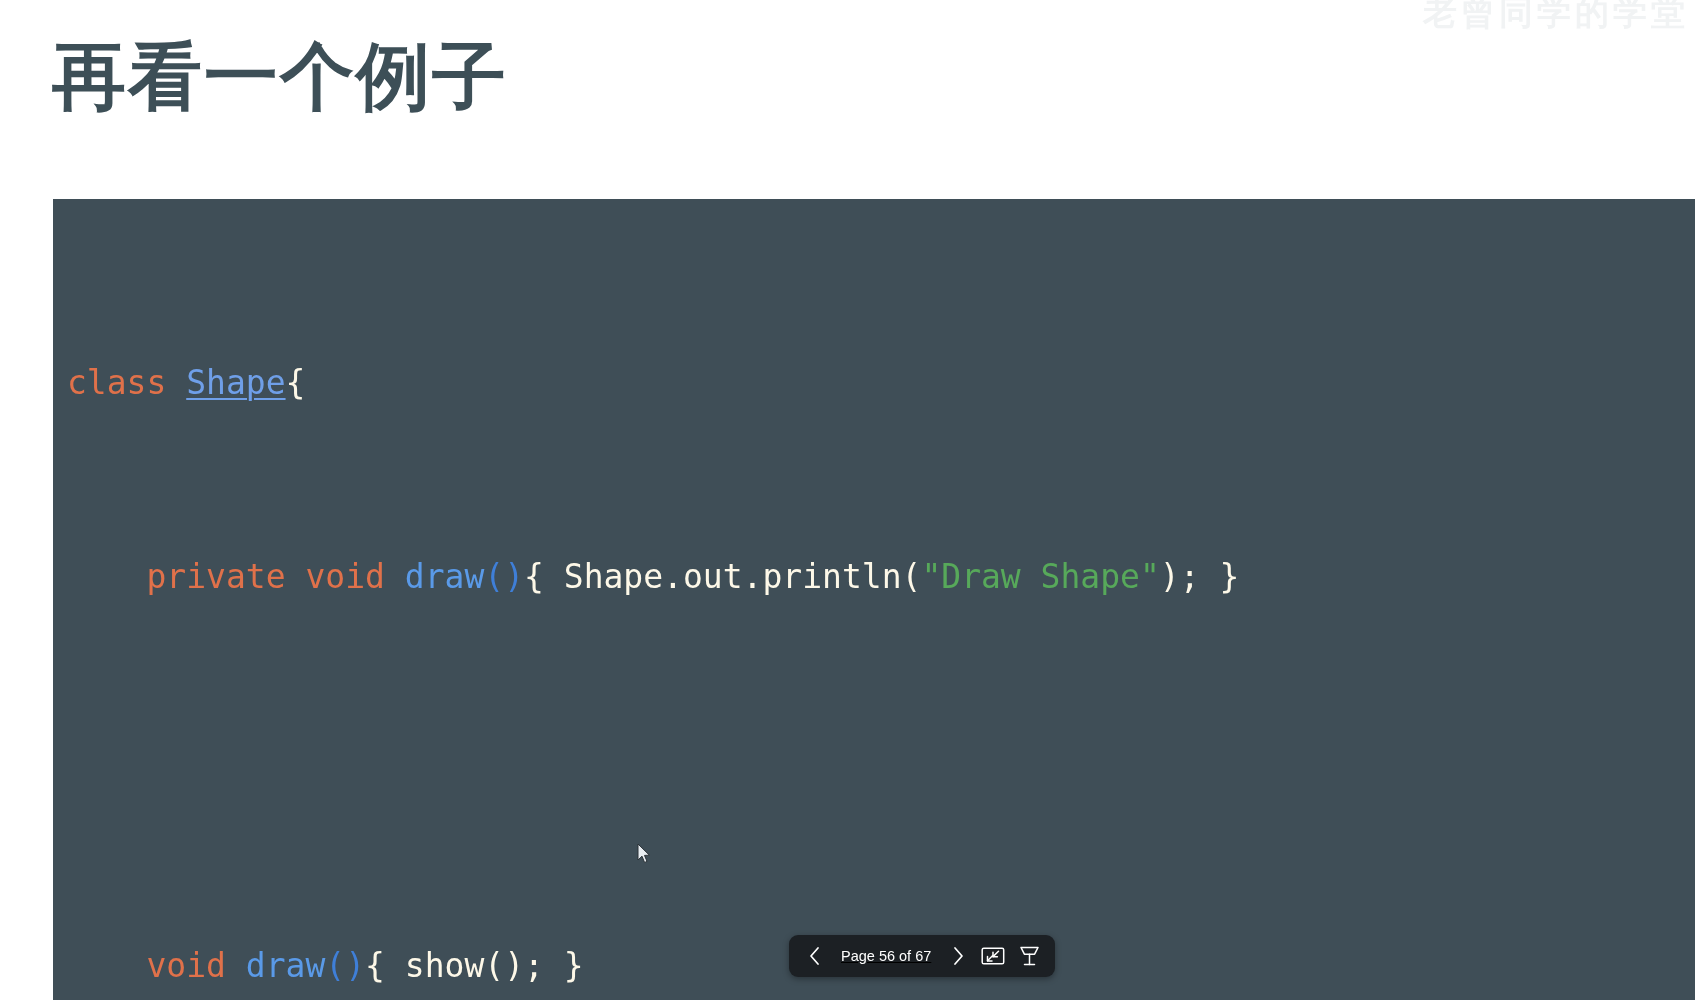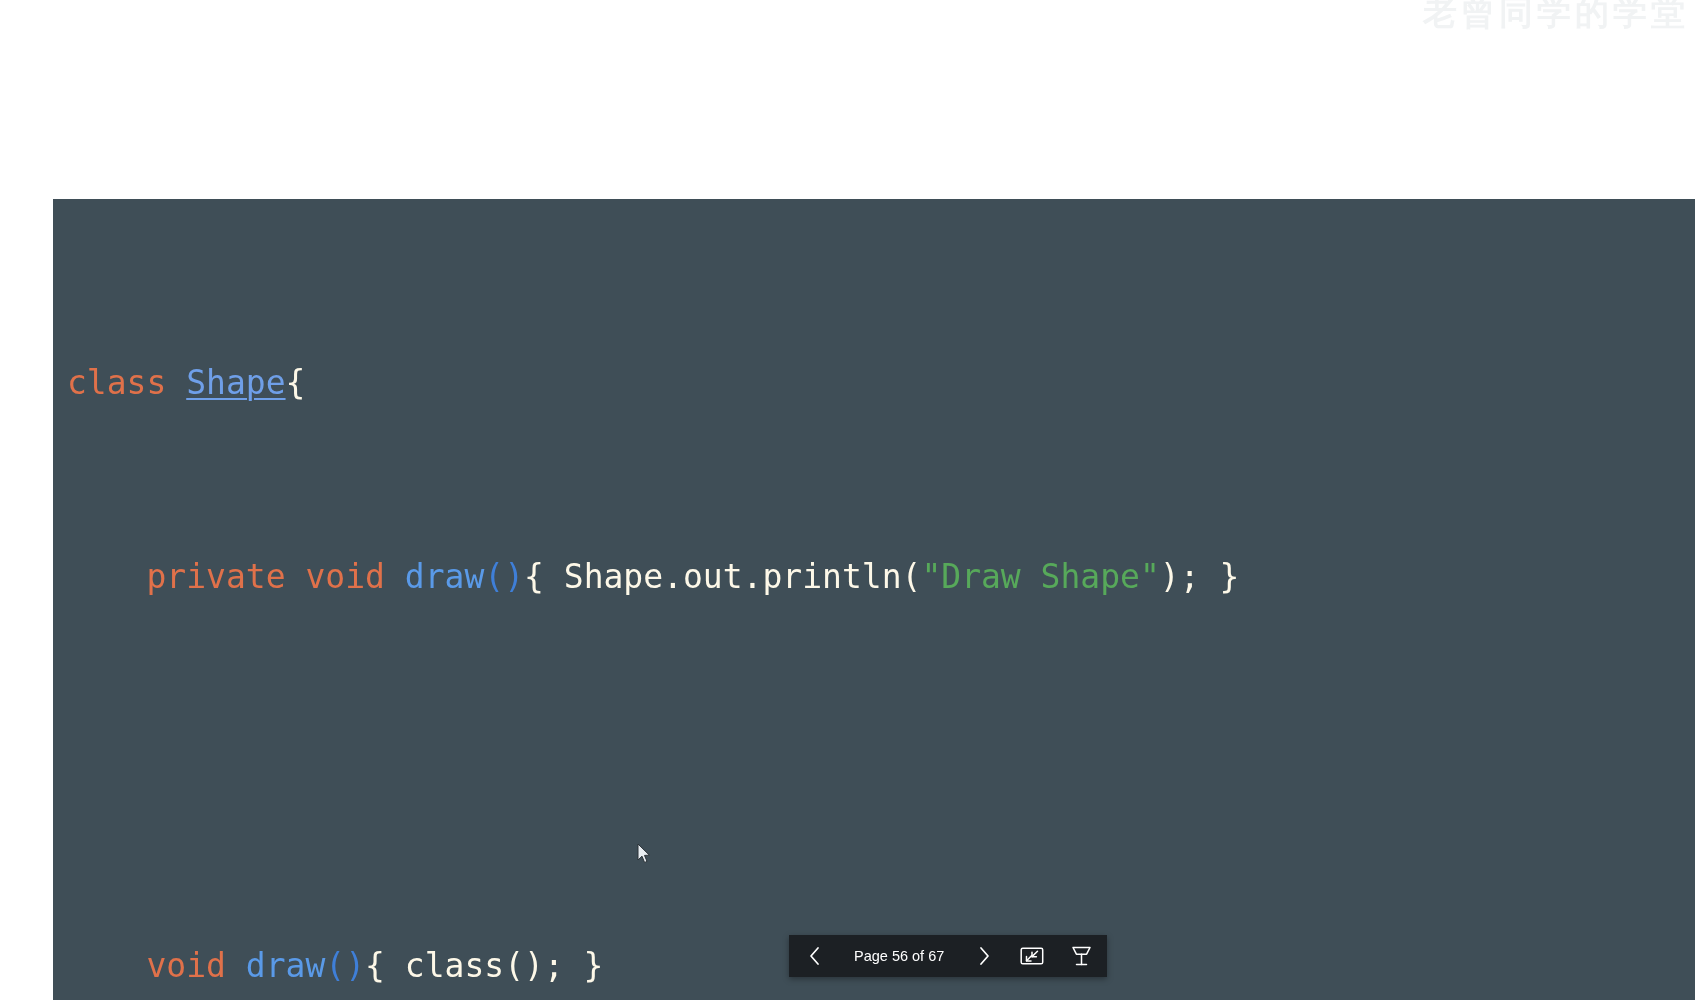--- a/index.html
+++ b/index.html
@@ -92,25 +92,26 @@
   }
 
   
   .navbar {
     position: absolute;
     left: 789px;
     top: 935px;
     height: 42px;
     display: flex;
     align-items: center;
-    gap: 17px;
+    gap: 4px;
     background: #1c2024;
-    border-radius: 0;
+    border-radius: 9px;
     padding: 0 10px;
     box-shadow: 0 2px 6px rgba(0,0,0,0.35);
+    text-decoration: underline;
   }
 
   .nav-btn {
     display: flex;
     align-items: center;
     justify-content: center;
     width: 30px;
     height: 30px;
     cursor: pointer;
   }
@@ -132,31 +133,32 @@
     cursor: pointer;
   }
 </style>
 </head>
 <body>
 
 <div id="slide">
 
   <div class="watermark">老曾同学的学堂</div>
 
+  <h1 class="slide-title">再看一个例子</h1>
 
   <div class="code-block">
     <div class="code-lines">
 
       <div class="line"><span class="kw">class</span><span class="plain"> </span><span class="type">Shape</span><span class="plain">{</span></div>
 
       <div class="line"><span class="plain">    </span><span class="kw">private</span><span class="plain"> </span><span class="kw">void</span><span class="plain"> </span><span class="fn">draw</span><span class="paren">()</span><span class="plain">{ Shape.out.println(</span><span class="str">"Draw Shape"</span><span class="plain">); }</span></div>
 
       <div class="line">&nbsp;</div>
 
-      <div class="line"><span class="plain">    </span><span class="kw">void</span><span class="plain"> </span><span class="fn">draw</span><span class="paren">()</span><span class="plain">{ class(); }</span></div>
+      <div class="line"><span class="plain">    </span><span class="kw">void</span><span class="plain"> </span><span class="fn">draw</span><span class="paren">()</span><span class="plain">{ show(); }</span></div>
 
       
 
       
 
       
 
       
 
       

